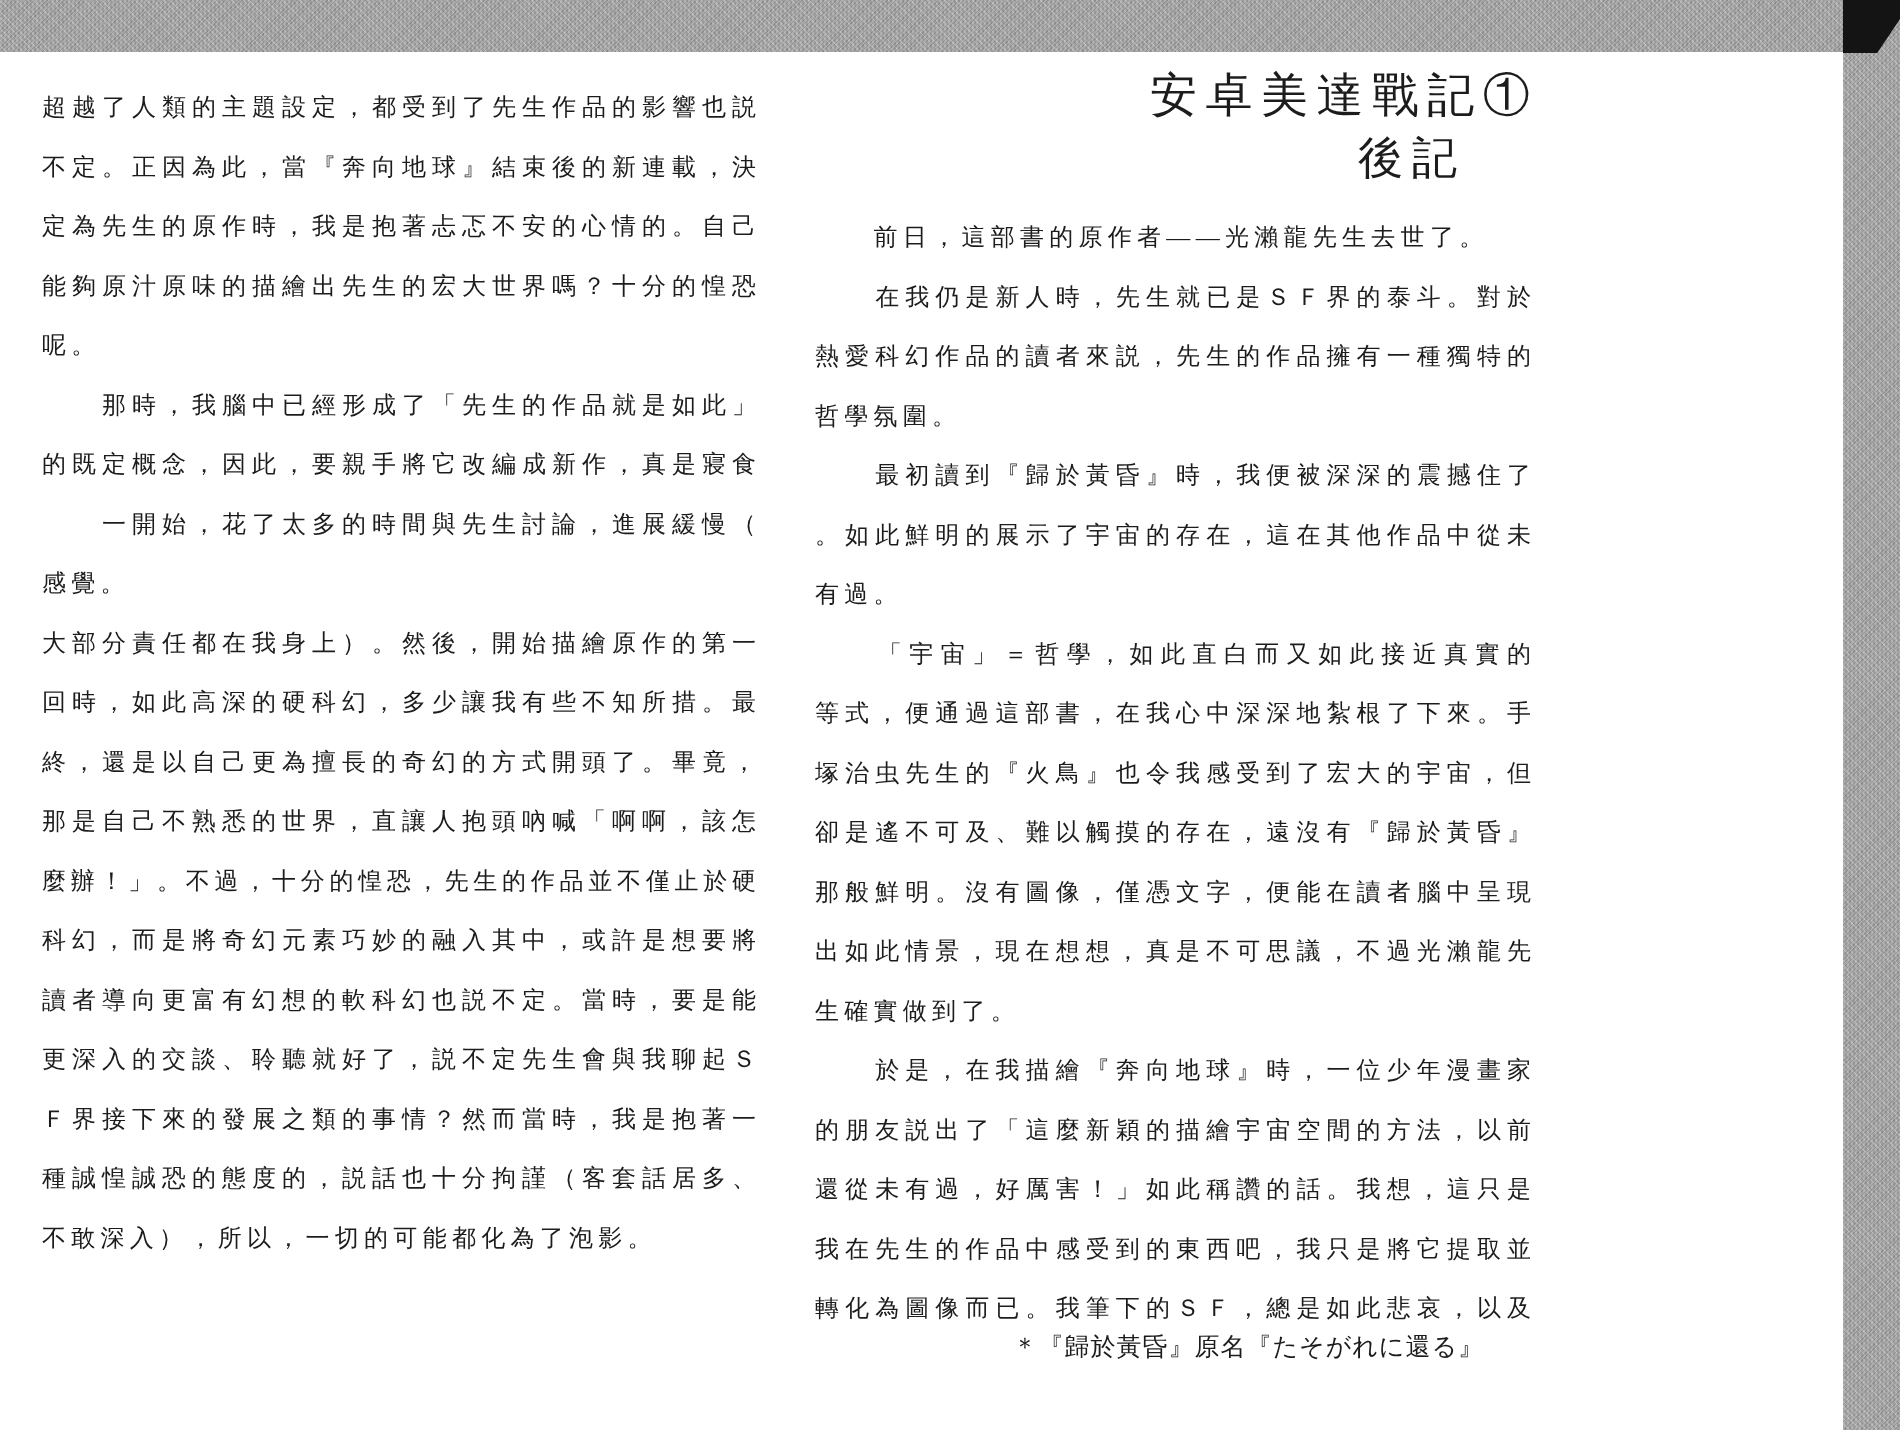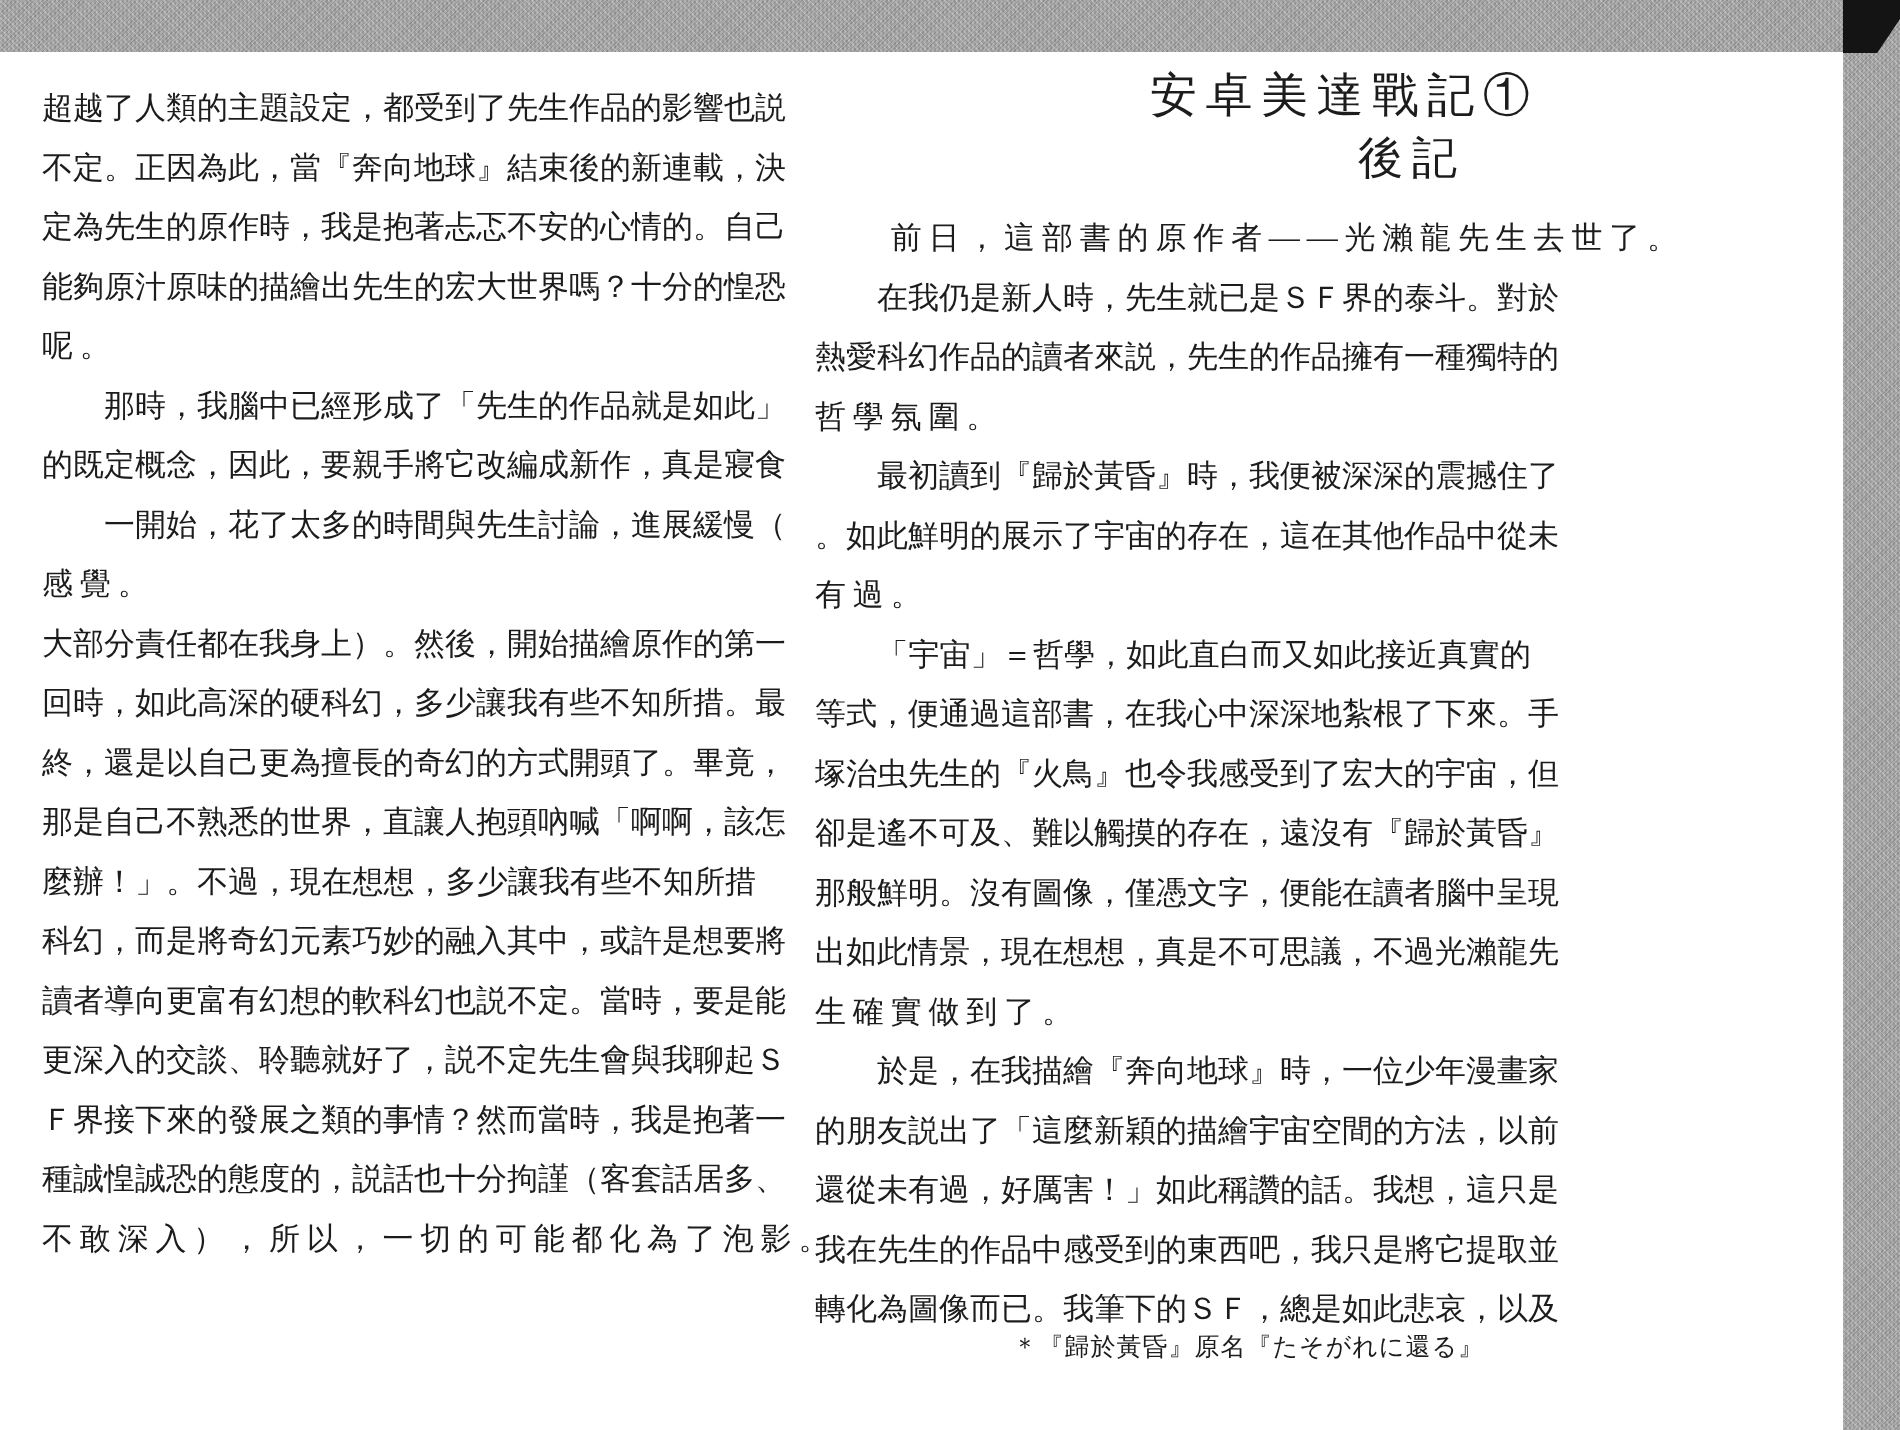--- a/index.html
+++ b/index.html
@@ -17,21 +17,21 @@
       repeating-linear-gradient(90deg, rgba(255,255,255,0.07) 0 2px, rgba(0,0,0,0.05) 2px 4px);
   }
   .top-band{position:absolute;left:0;top:0;width:1900px;height:52px;}
   .right-band{position:absolute;right:0;top:0;width:57px;height:1430px;}
   .corner{position:absolute;right:0;top:0;width:57px;height:53px;background:#141414;
     clip-path:polygon(0 0,100% 0,100% 36%,60% 100%,0 100%);}
   .col{position:absolute;}
   .left-col{left:42px;top:78px;width:714px;}
   .right-col{left:815px;top:208px;width:716px;}
   .line{
-    height:59.5px;line-height:59.5px;font-size:31px;
+    height:59.5px;line-height:59.5px;font-size:24px;
     text-align:justify;text-align-last:justify;
     white-space:nowrap;
   }
   .line.nj{text-align:center;text-align-last:left;letter-spacing:0.22em;}
   .title-block{position:absolute;left:1150px;top:62px;width:360px;text-align:right;}
   .title-main{font-size:47px;line-height:66px;letter-spacing:0.18em;white-space:nowrap;}
   .title-sub{font-size:45px;line-height:60px;letter-spacing:0.2em;padding-right:44px;}
   .footnote{
     position:absolute;left:924px;top:1330px;width:560px;
     font-size:25px;line-height:34px;letter-spacing:0.04em;text-align:right;
@@ -56,21 +56,21 @@
   <div class="line">能夠原汁原味的描繪出先生的宏大世界嗎？十分的惶恐</div>
   <div class="line nj">呢。</div>
   <div class="line">　　那時，我腦中已經形成了「先生的作品就是如此」</div>
   <div class="line">的既定概念，因此，要親手將它改編成新作，真是寢食</div>
   <div class="line">　　一開始，花了太多的時間與先生討論，進展緩慢（</div>
   <div class="line nj">感覺。</div>
   <div class="line">大部分責任都在我身上）。然後，開始描繪原作的第一</div>
   <div class="line">回時，如此高深的硬科幻，多少讓我有些不知所措。最</div>
   <div class="line">終，還是以自己更為擅長的奇幻的方式開頭了。畢竟，</div>
   <div class="line">那是自己不熟悉的世界，直讓人抱頭吶喊「啊啊，該怎</div>
-  <div class="line">麼辦！」。不過，現在想想，多少讓我有些不知所措</div>
+  <div class="line">麼辦！」。不過，十分的惶恐，先生的作品並不僅止於硬</div>
   <div class="line">科幻，而是將奇幻元素巧妙的融入其中，或許是想要將</div>
   <div class="line">讀者導向更富有幻想的軟科幻也説不定。當時，要是能</div>
   <div class="line">更深入的交談、聆聽就好了，説不定先生會與我聊起Ｓ</div>
   <div class="line">Ｆ界接下來的發展之類的事情？然而當時，我是抱著一</div>
   <div class="line">種誠惶誠恐的態度的，説話也十分拘謹（客套話居多、</div>
   <div class="line nj">不敢深入），所以，一切的可能都化為了泡影。</div>
 </div>
 
 <div class="col right-col">
   <div class="line nj">　　前日，這部書的原作者——光瀨龍先生去世了。</div>

